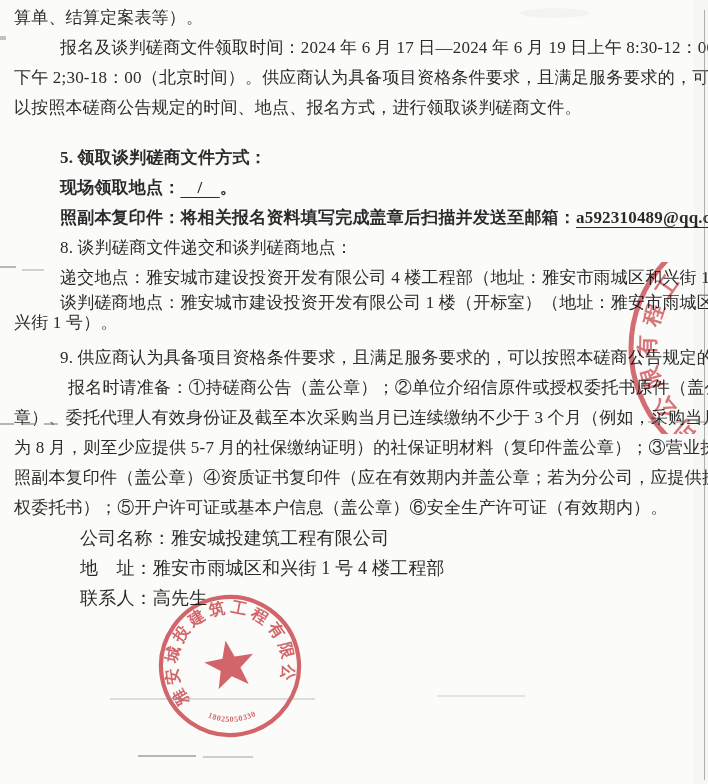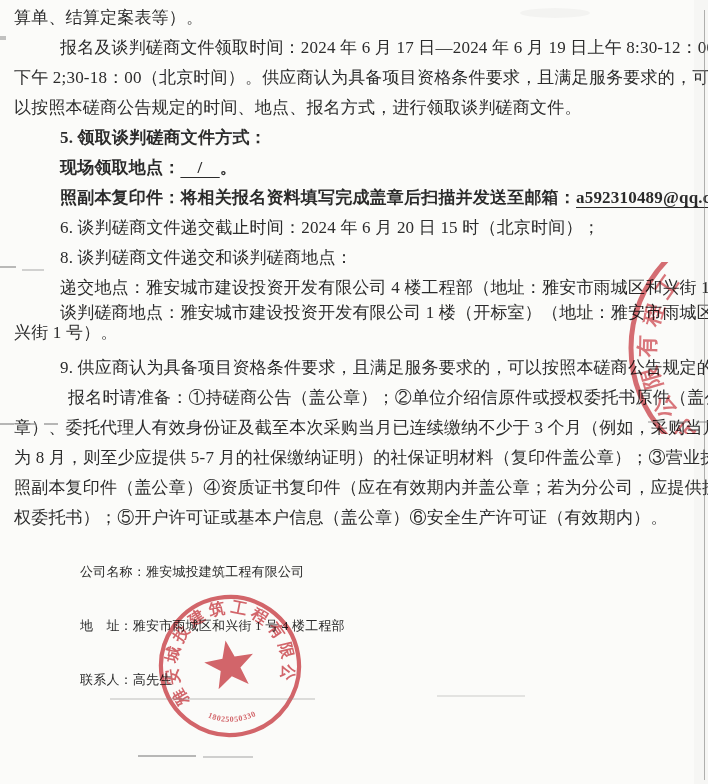--- a/index.html
+++ b/index.html
@@ -18,23 +18,23 @@
     padding:0 14px;
     line-height:30px;
     font-size:17px;
     white-space:nowrap;
     letter-spacing:0.2px;
   }
   .f{text-indent:0;}
   .i{text-indent:46px;}
   .ism{text-indent:22px;}
   .i25{text-indent:54px;}
-  .c{text-indent:66px;font-size:13px;margin-top:24px;}
+  .c{text-indent:66px;font-size:18px;}
   .t{line-height:20px;}
-  .g4{margin-top:0;}
+  .g4{margin-top:20px;}
   .g10{margin-top:10px;}
   .sb{font-weight:700;}
   .u{
     text-decoration:underline;
     text-underline-offset:4px;
     text-decoration-thickness:1.3px;
   }
   .bu{
     font-weight:700;
     text-decoration:underline;
@@ -72,21 +72,20 @@
   <div class="ln i">报名及谈判磋商文件领取时间：2024 年 6 月 17 日—2024 年 6 月 19 日上午 8:30-12：00；</div>
   <div class="ln f">下午 2;30-18：00（北京时间）。供应商认为具备项目资格条件要求，且满足服务要求的，可</div>
   <div class="ln f">以按照本磋商公告规定的时间、地点、报名方式，进行领取谈判磋商文件。</div>
   <div class="ln i sb g4">5. 领取谈判磋商文件方式：</div>
 
   <div class="ln i sb"><span>现场领取地点：</span><span class="u">　/　</span><span>。</span></div>
 
   <div class="ln i sb"><span>照副本复印件：将相关报名资料填写完成盖章后扫描并发送至邮箱：</span><span class="u">a592310489@qq.com</span></div>
 
 
-  <div class="ln i">6. 谈判磋商文件递交截止时间：2024 年 6 月 20 日 15 时（北京时间）；</div>
   <div class="ln i">8. 谈判磋商文件递交和谈判磋商地点：</div>
   <div class="ln i">递交地点：雅安城市建设投资开发有限公司 4 楼工程部（地址：雅安市雨城区和兴街 1 号）。</div>
   <div class="ln i t">谈判磋商地点：雅安城市建设投资开发有限公司 1 楼（开标室）（地址：雅安市雨城区和</div>
   <div class="ln f t">兴街 1 号）。</div>
   <div class="ln i g10">9. 供应商认为具备项目资格条件要求，且满足服务要求的，可以按照本磋商公告规定的时</div>
   <div class="ln i25">报名时请准备：①持磋商公告（盖公章）；②单位介绍信原件或授权委托书原件（盖公</div>
   <div class="ln f">章）、委托代理人有效身份证及截至本次采购当月已连续缴纳不少于 3 个月（例如，采购当月</div>
   <div class="ln f">为 8 月，则至少应提供 5-7 月的社保缴纳证明）的社保证明材料（复印件盖公章）；③营业执</div>
   <div class="ln f">照副本复印件（盖公章）④资质证书复印件（应在有效期内并盖公章；若为分公司，应提供授</div>
   <div class="ln f">权委托书）；⑤开户许可证或基本户信息（盖公章）⑥安全生产许可证（有效期内）。</div>

